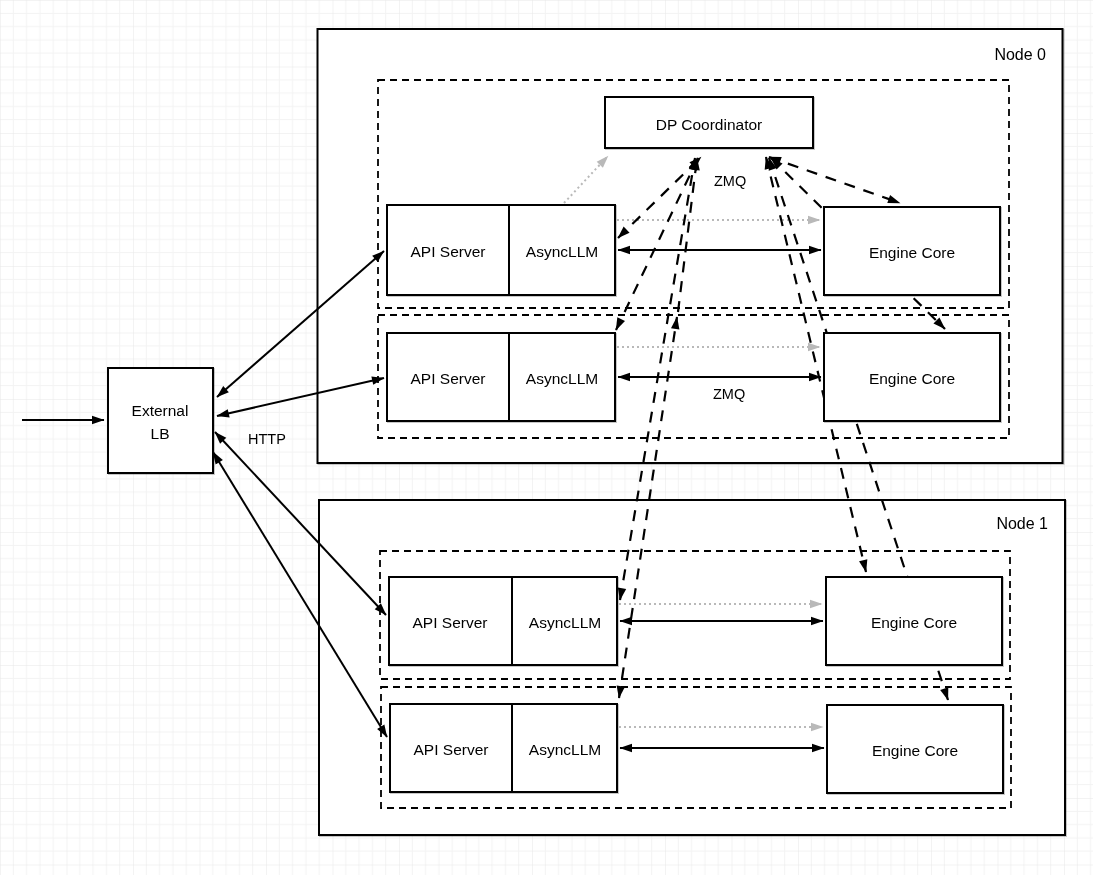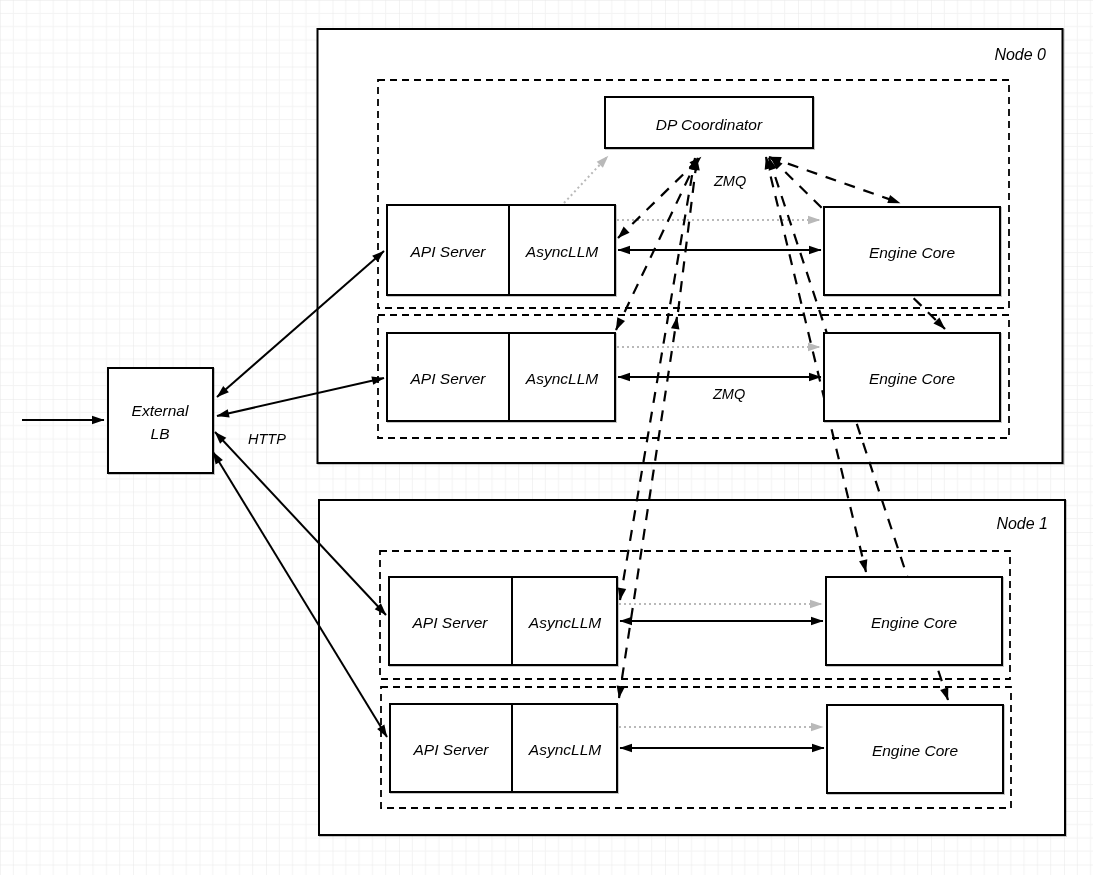--- a/index.html
+++ b/index.html
@@ -8,21 +8,20 @@
     background: #ffffff;
     width: 1093px;
     height: 875px;
     overflow: hidden;
     font-family: "Liberation Sans", sans-serif;
   }
   .canvas-wrap {
     position: relative;
     width: 885px;
     height: 875px;
-    font-style: italic;
   }
   svg { display: block; }
   .node-rect {
     fill: #ffffff;
     stroke: #000000;
     stroke-width: 2;
     filter: drop-shadow(1.5px 1.5px 0px rgba(0,0,0,0.22));
   }
   .solid-box {
     fill: #ffffff;

